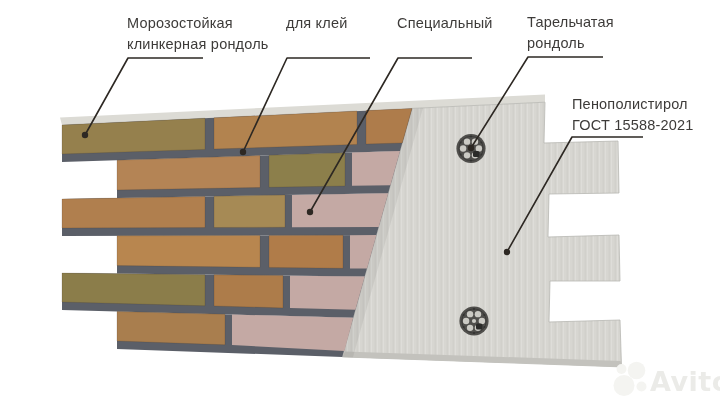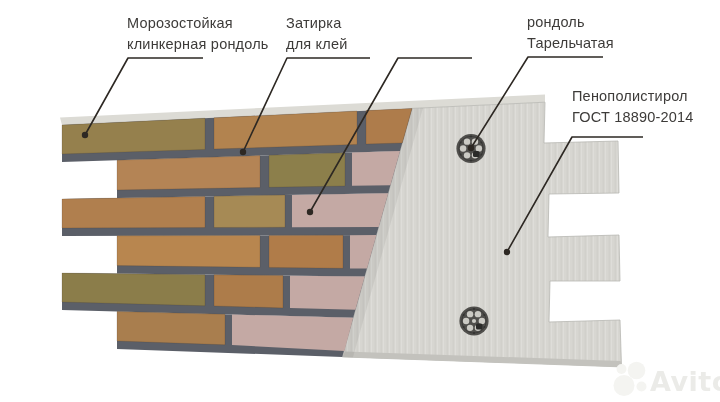--- a/index.html
+++ b/index.html
@@ -116,27 +116,27 @@
       </g>
       <text x="650" y="391" font-family="DejaVu Sans, sans-serif" font-size="27" font-weight="bold" letter-spacing="0.5" fill="#ebebe8">Avito</text>
     </g>
   </svg>
 
   <div class="label" style="left:127px;top:13px">
     <span>Морозостойкая</span>
     <span>клинкерная рондоль</span>
   </div>
   <div class="label" style="left:286px;top:13px">
-    <span>Затирка</span>
     <span>для клей</span>
   </div>
   <div class="label" style="left:397px;top:13px">
+    <span>Специальный</span>
   </div>
   <div class="label" style="left:527px;top:12px">
+    <span>Тарельчатая</span>
     <span>рондоль</span>
-    <span>Тарельчатая</span>
   </div>
-  <div class="label" style="left:572px;top:86px">
+  <div class="label" style="left:572px;top:94px">
     <span>Пенополистирол</span>
-    <span>ГОСТ 18890-2014</span>
+    <span>ГОСТ 15588-2021</span>
   </div>
 
 </div>
 
 </body></html>

